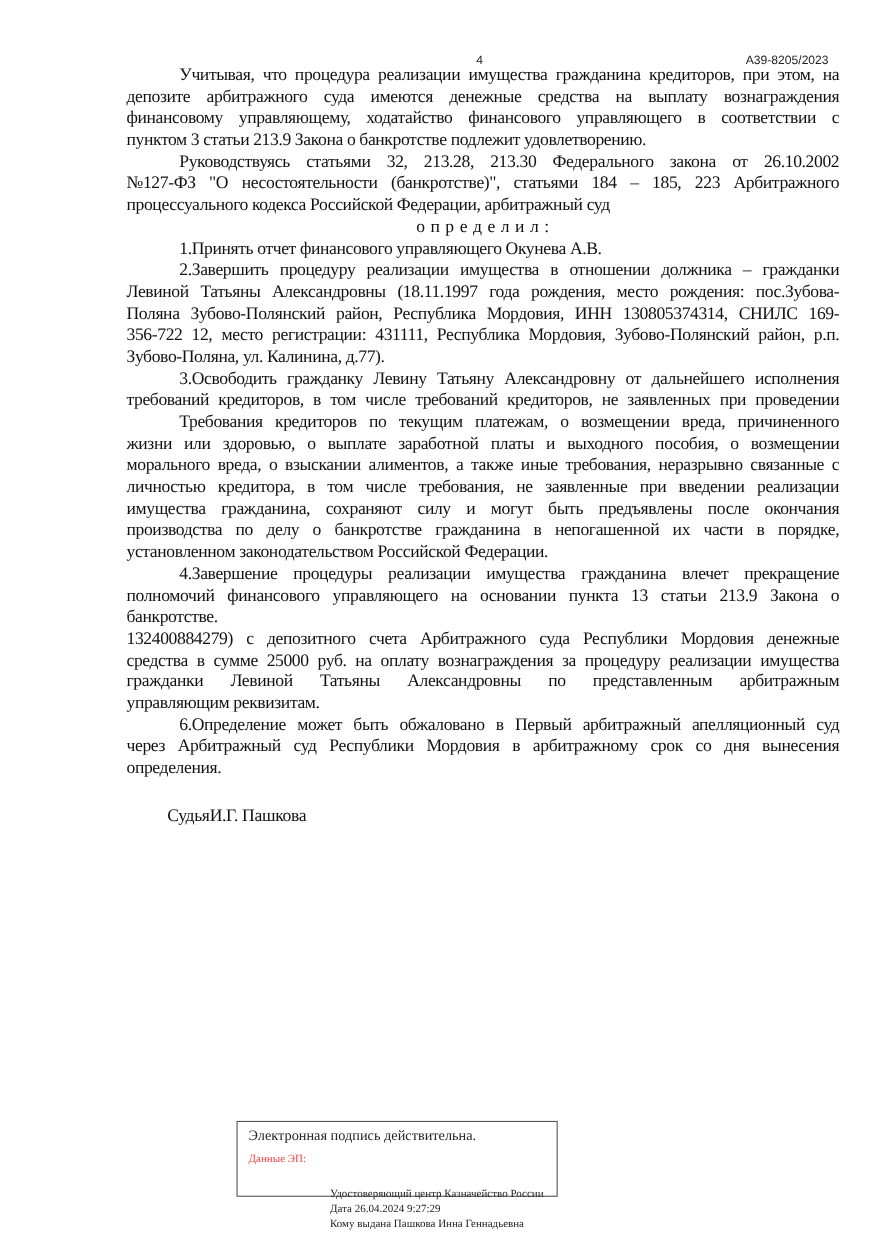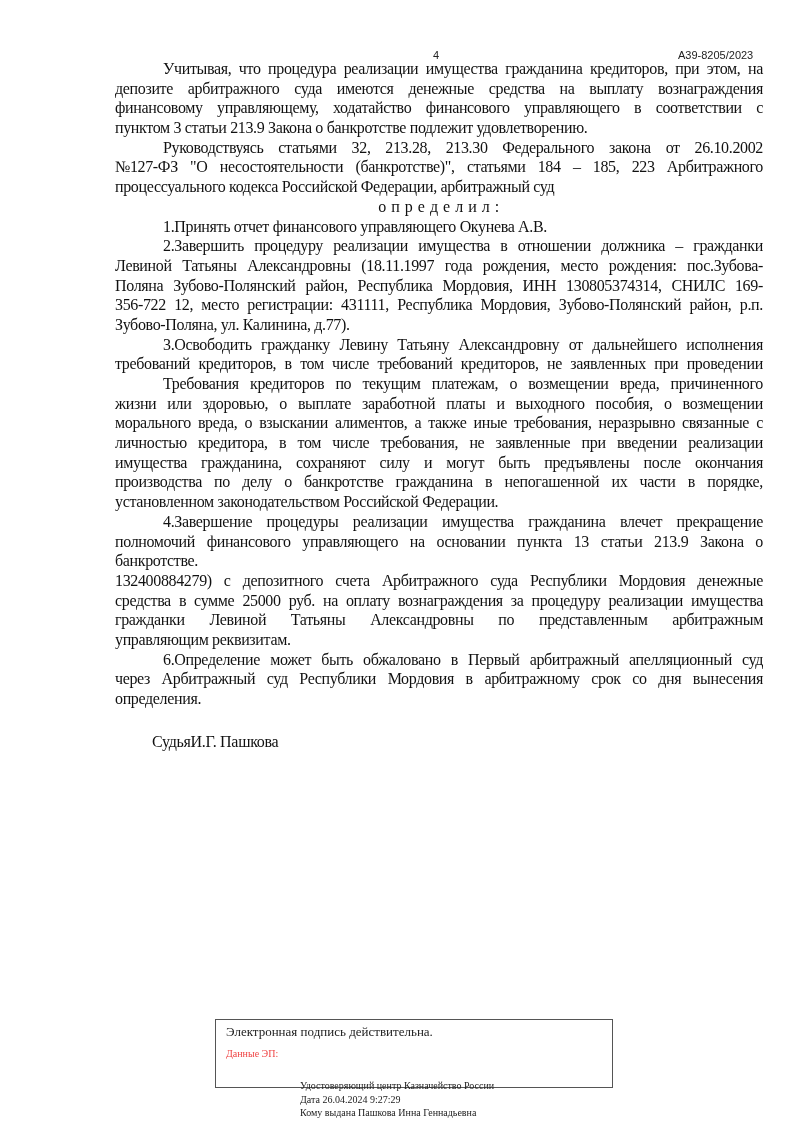--- a/index.html
+++ b/index.html
@@ -64,21 +64,21 @@
       left: 152px;
       width: 580px;
       font-size: 16px;
       letter-spacing: -0.3px;
       display: flex;
     }
     .esig {
       position: absolute;
       left: 215px;
       top: 1019px;
-      width: 398px;
+      width: 292px;
       height: 69px;
       border: 1.5px solid #555;
       box-sizing: border-box;
       font-family: "Liberation Serif", "DejaVu Serif", serif;
     }
     .esig-title {
       position: absolute;
       left: 10px;
       top: 4px;
       font-size: 13px;

